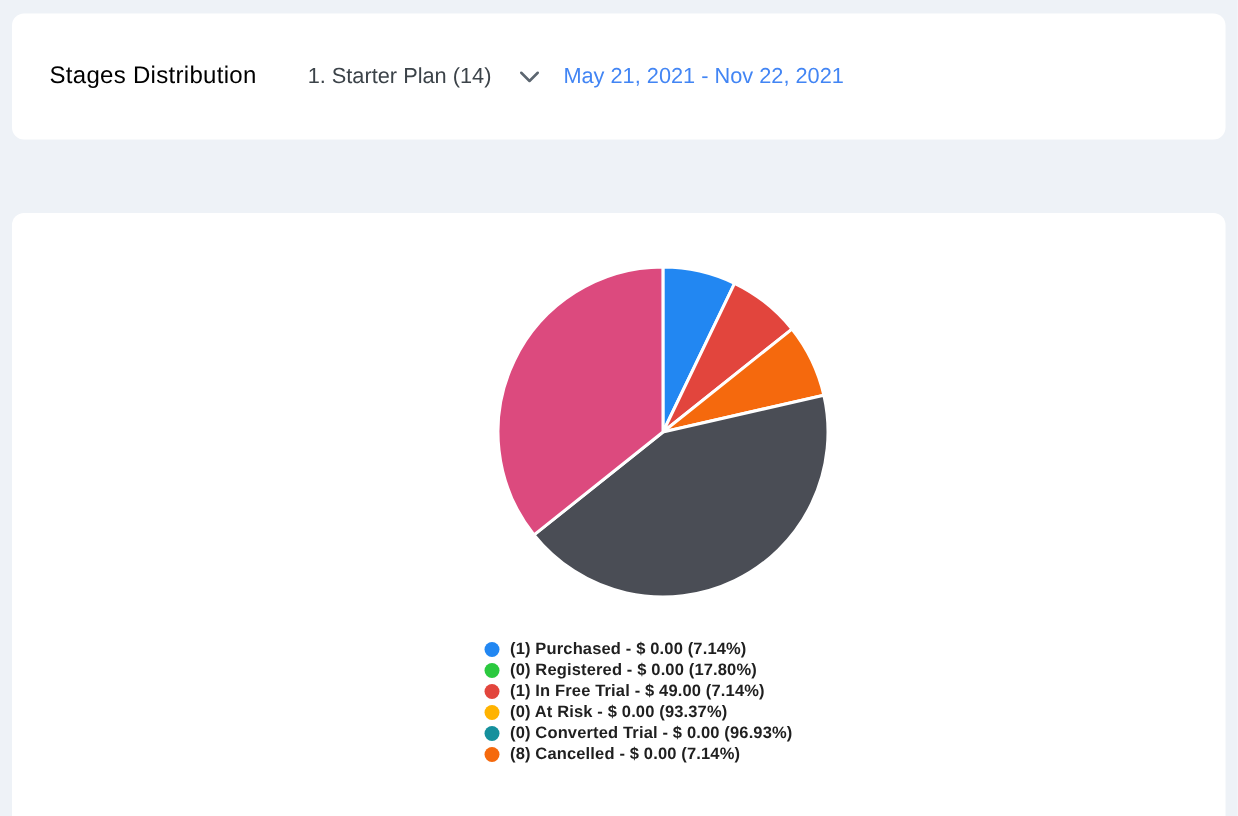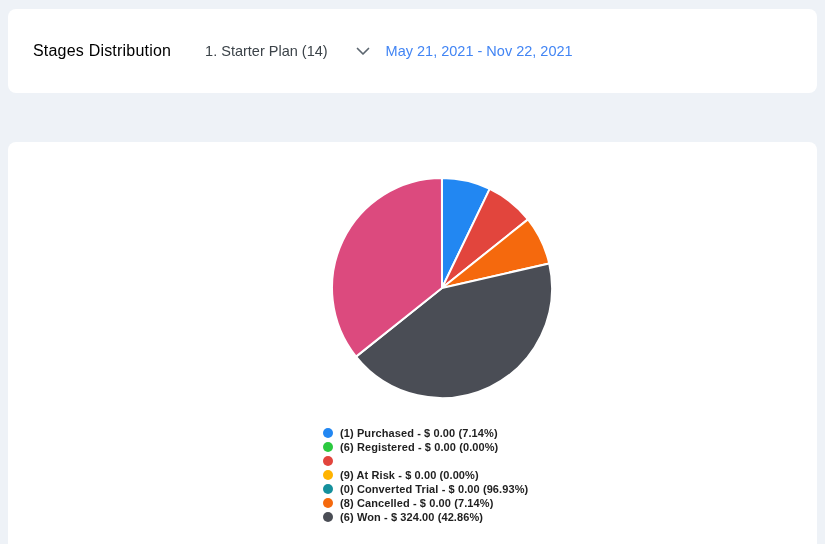--- a/index.html
+++ b/index.html
@@ -33,21 +33,21 @@
   .widget-title {
     font-size: 16px;
     font-weight: 500;
     color: #000000;
     letter-spacing: 0.2px;
   }
   .plan-filter {
     margin-left: 34px;
     display: flex;
     align-items: center;
-    gap: 28px;
+    gap: 18px;
     cursor: pointer;
   }
   .plan-filter-label {
     font-size: 14.5px;
     color: #3c4349;
   }
   .chevron { display: block; }
   .date-range {
     margin-left: auto;
     font-size: 14.5px;
@@ -118,37 +118,34 @@
         <path d="M 120 120 L 227.23 95.46 A 110 110 0 0 1 34.02 188.61 Z" fill="#4a4d55" stroke="#ffffff" stroke-width="2" stroke-linejoin="round"></path>
         <path d="M 120 120 L 34.02 188.61 A 110 110 0 0 1 119.93 10.00 Z" fill="#dc4a7e" stroke="#ffffff" stroke-width="2" stroke-linejoin="round"></path>
       </svg>
     <div class="legend">
         <div class="legend-row">
           <span class="dot" style="background: rgb(34, 135, 242);"></span>
           <span class="legend-text">(1) Purchased - $ 0.00 (7.14%)</span>
         </div>
         <div class="legend-row">
           <span class="dot" style="background: rgb(43, 201, 63);"></span>
-          <span class="legend-text">(6) Registered - $ 0.00 (0.00%)</span>
+          <span class="legend-text">(0) Registered - $ 0.00 (17.80%)</span>
         </div>
         <div class="legend-row">
           <span class="dot" style="background: rgb(226, 69, 61);"></span>
+          <span class="legend-text">(1) In Free Trial - $ 49.00 (7.14%)</span>
         </div>
         <div class="legend-row">
           <span class="dot" style="background: rgb(255, 179, 0);"></span>
-          <span class="legend-text">(9) At Risk - $ 0.00 (0.00%)</span>
+          <span class="legend-text">(0) At Risk - $ 0.00 (93.37%)</span>
         </div>
         <div class="legend-row">
           <span class="dot" style="background: rgb(21, 144, 156);"></span>
           <span class="legend-text">(0) Converted Trial - $ 0.00 (96.93%)</span>
         </div>
         <div class="legend-row">
           <span class="dot" style="background: rgb(245, 105, 13);"></span>
           <span class="legend-text">(8) Cancelled - $ 0.00 (7.14%)</span>
         </div>
-        <div class="legend-row">
-          <span class="dot" style="background: rgb(74, 77, 85);"></span>
-          <span class="legend-text">(6) Won - $ 324.00 (42.86%)</span>
-        </div>
       </div>
   </div>
 
 </div>
 
 </body></html>

